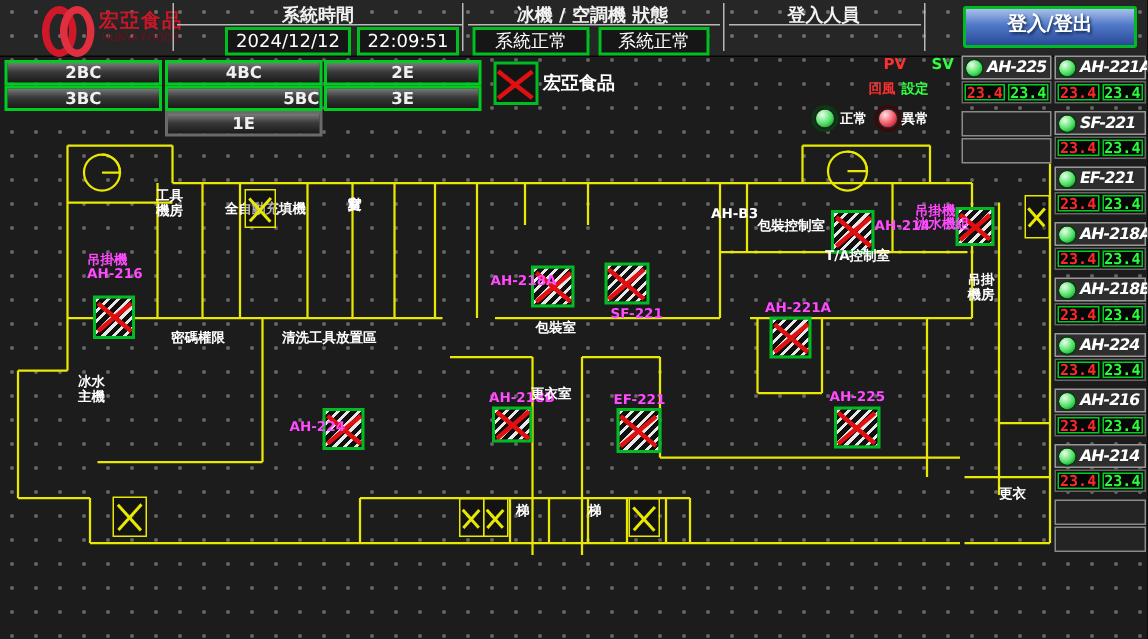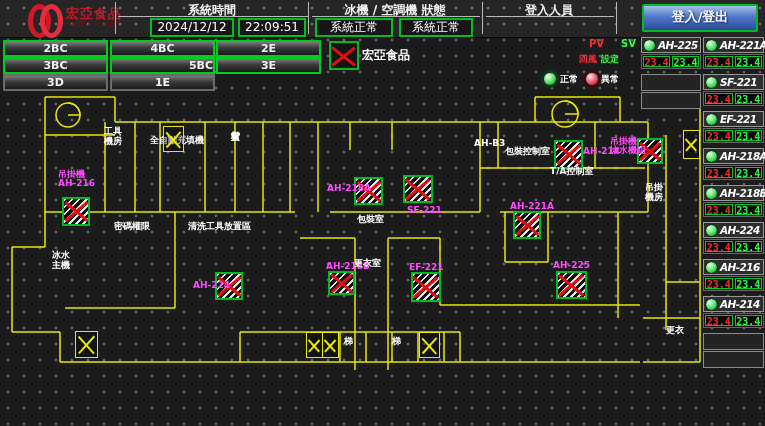--- a/index.html
+++ b/index.html
@@ -186,21 +186,20 @@
       <div class="stair" style="left: 419px; top: 240px; width: 21px; height: 26px;"></div>
       <div class="stair" style="left: 683px; top: 38px; width: 17px; height: 29px;"></div>
     </div>
 
 <div class="floor-btn" style="left: 3px; top: 40px;">2BC</div>
     <div class="floor-btn" style="left: 110px; top: 40px;">4BC</div>
     <div class="floor-btn" style="left: 216px; top: 40px;">2E</div>
     <div class="floor-btn" style="left: 3px; top: 57px;">3BC</div>
     <div class="floor-btn" style="left: 110px; top: 57px; text-align: right;">5BC</div>
     <div class="floor-btn" style="left: 216px; top: 57px;">3E</div>
-    <div class="floor-btn dim" style="left: 3px; top: 74px;">3D</div>
     <div class="floor-btn dim" style="left: 110px; top: 74px;">1E</div>
     <div class="unit-name" style="left: 641px; top: 37px; width: 60px; height: 16px;">
       <div class="uled"></div>
       <span>AH-225</span>
     </div>
     <div class="val-row" style="left: 641px; top: 54px; width: 60px; height: 15px;">
       <div class="val pv">23.4</div>
       <div class="val sv">23.4</div>
     </div>
     <div class="unit-name" style="left: 703px; top: 37px; width: 61px; height: 16px;">

